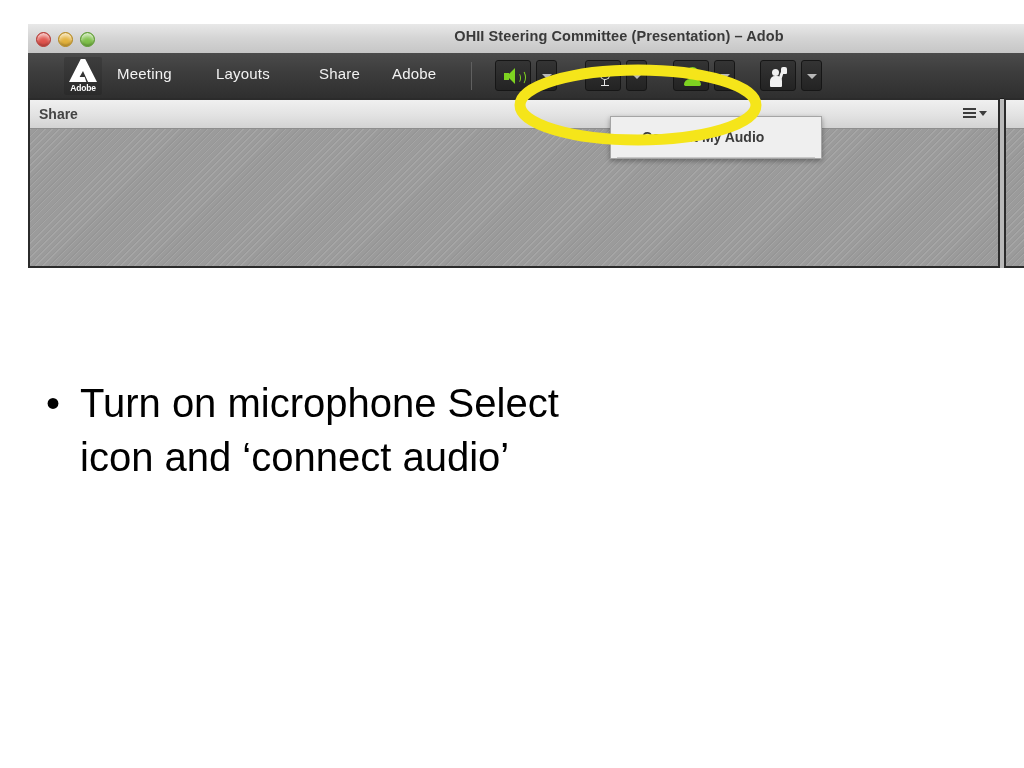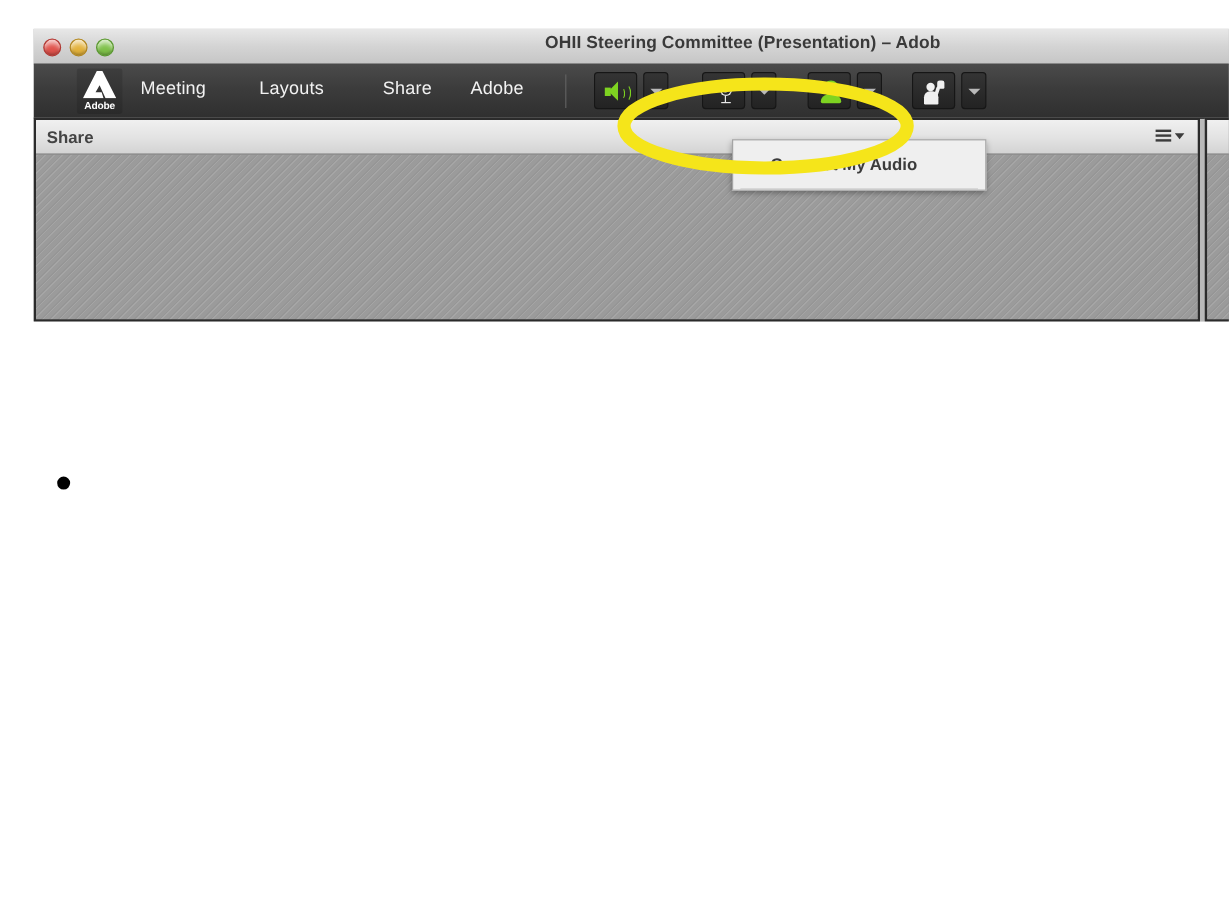--- a/index.html
+++ b/index.html
@@ -498,16 +498,18 @@
 
   </div>
 
   <svg id="highlight" viewBox="0 0 252 82">
     <ellipse cx="126" cy="41" rx="118" ry="35" fill="none" stroke="#f5e51a" stroke-width="11"></ellipse>
   </svg>
 
   <div id="slide-text">
     <div class="bullet-row">
       <span class="dot">•</span>
+      <div>Turn on microphone Select</div>
+      <div>icon and ‘connect audio’</div>
     </div>
   </div>
 
 </div>
 
 </body></html>

